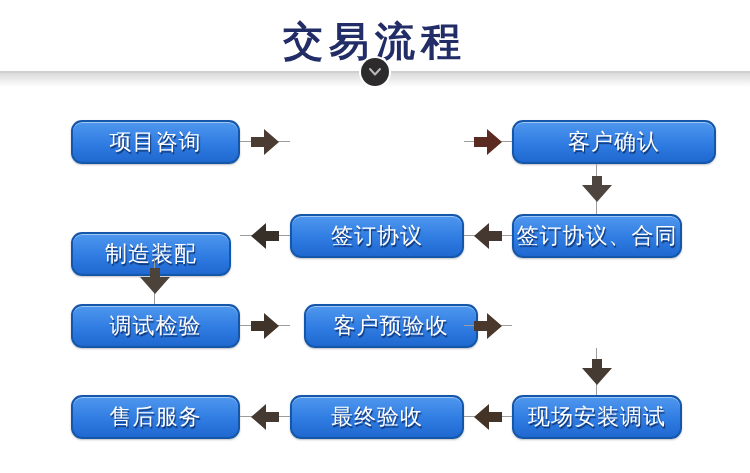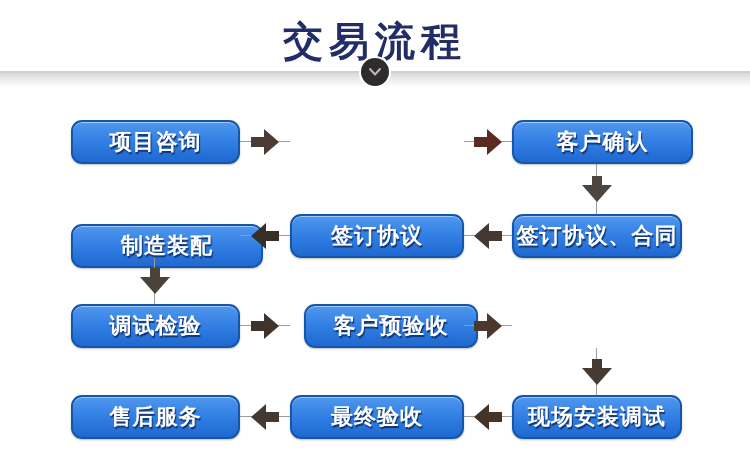--- a/index.html
+++ b/index.html
@@ -18,21 +18,21 @@
     position:absolute;top:58px;left:361px;width:28px;height:28px;border-radius:50%;
     background:#2d2b2c;display:flex;align-items:center;justify-content:center;
     box-shadow:0 0 0 2px #ffffff;
   }
   .box{
     position:absolute;height:44px;box-sizing:border-box;border-radius:11px;
     border:2px solid #1356aa;
     background:linear-gradient(180deg,#4f97ee 0%,#2f7ce2 55%,#1f68d0 100%);
     box-shadow:inset 0 1px 0 rgba(255,255,255,.45), 0 1px 2px rgba(0,0,0,.25);
     display:flex;align-items:center;justify-content:center;
-    color:#ffffff;font-weight:bold;font-size:22px;letter-spacing:1px;
+    color:#ffffff;font-weight:normal;font-size:22px;letter-spacing:1px;
     text-shadow:1px 2px 1px rgba(14,44,100,.9);
     white-space:nowrap;
   }
   .hconn{position:absolute;height:26px;display:flex;align-items:center;justify-content:center;}
   .hconn .hline{position:absolute;left:0;right:0;top:12px;height:1px;background:#9c9c9c;}
   .hconn svg{position:relative;display:block;}
   .vconn{position:absolute;width:30px;display:flex;align-items:center;justify-content:center;}
   .vconn .vline{position:absolute;top:0;bottom:0;left:14px;width:1px;background:#9c9c9c;}
   .vconn svg{position:relative;display:block;}
 </style>
@@ -45,23 +45,23 @@
 
   <div class="divider-line"></div>
   <div class="divider-shadow"></div>
   <div class="divider-circle">
     <svg width="16" height="12" viewBox="0 0 16 12">
       <polyline points="3,3 8,8.5 13,3" fill="none" stroke="#b9b9b9" stroke-width="2" stroke-linecap="round" stroke-linejoin="round"></polyline>
     </svg>
   </div>
 
   <div class="box" style="left:71px;top:120px;width:169px">项目咨询</div>
-  <div class="box" style="left:512px;top:120px;width:181px">客户确认</div>
+  <div class="box" style="left:512px;top:120px;width:204px">客户确认</div>
 
-  <div class="box" style="left:71px;top:224px;width:192px">制造装配</div>
+  <div class="box" style="left:71px;top:232px;width:160px">制造装配</div>
   <div class="box" style="left:290px;top:214px;width:174px">签订协议</div>
   <div class="box" style="left:512px;top:214px;width:170px">签订协议、合同</div>
 
   <div class="box" style="left:71px;top:304px;width:169px">调试检验</div>
   <div class="box" style="left:304px;top:304px;width:174px">客户预验收</div>
 
   <div class="box" style="left:71px;top:395px;width:169px">售后服务</div>
   <div class="box" style="left:290px;top:395px;width:174px">最终验收</div>
   <div class="box" style="left:512px;top:395px;width:170px">现场安装调试</div>
 

